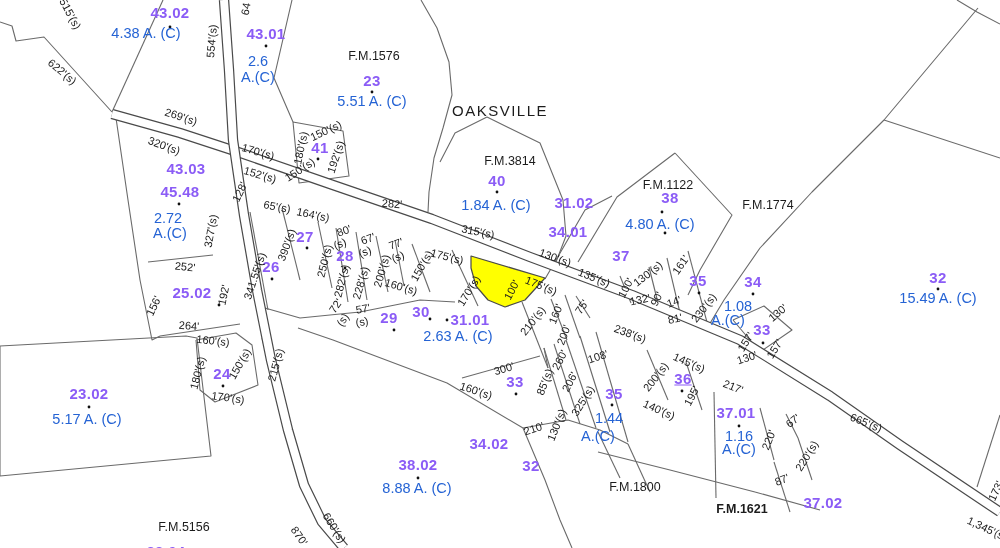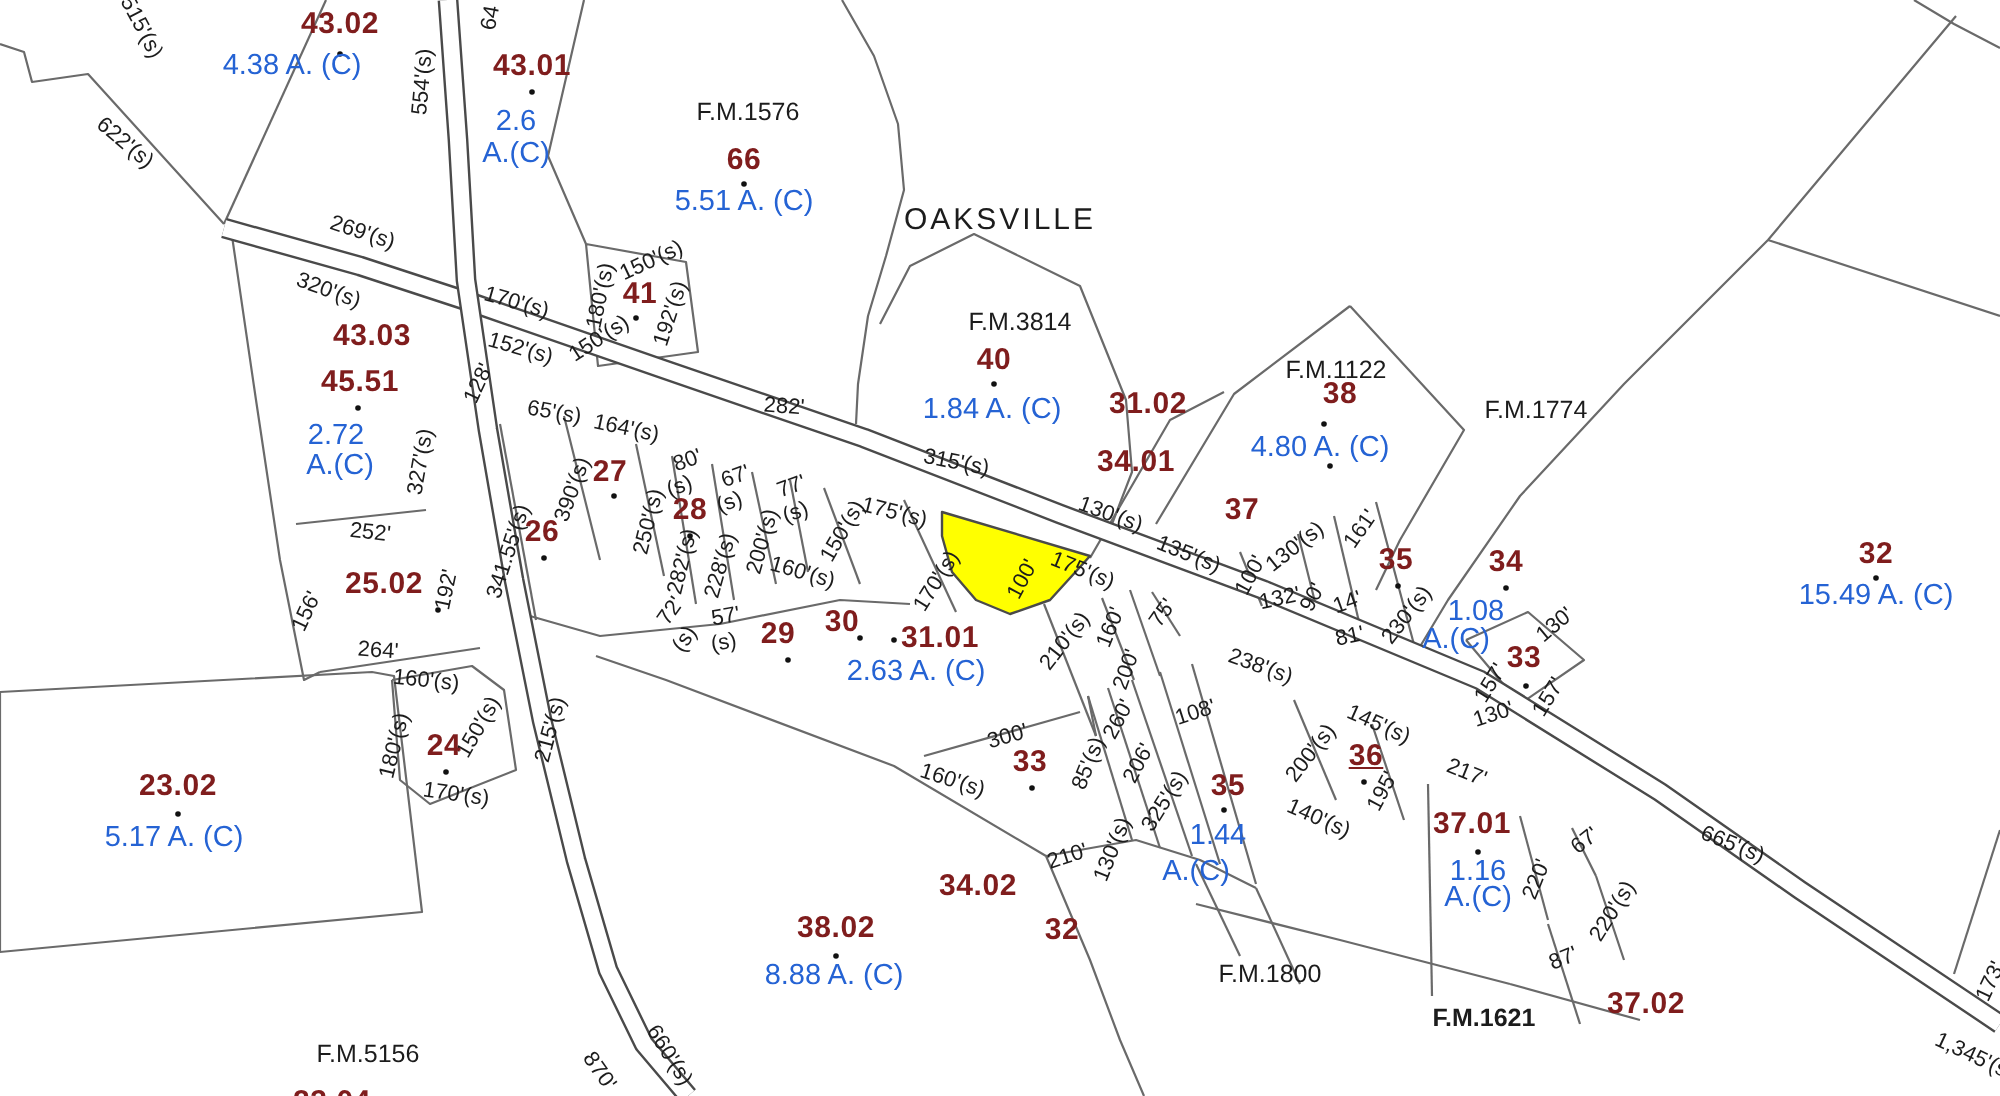--- a/index.html
+++ b/index.html
@@ -1,20 +1,20 @@
 <!DOCTYPE html>
 <html><head>
 <meta charset="utf-8">
 <style>
   html,body{margin:0;padding:0;background:#e8e8e8;}
   #map{position:relative;width:1000px;height:548px;background:#ffffff;overflow:hidden;
        font-family:"Liberation Sans",sans-serif;}
   #geom{position:absolute;left:0;top:0;}
   .lbl{position:absolute;white-space:nowrap;line-height:1;}
-  .lot{font-weight:bold;font-size:15px;color:#7f1d1d;letter-spacing:.3px;}
+  .lot{font-weight:bold;font-size:15px;color:#8b5cf6;letter-spacing:.3px;}
   .acre{font-size:14.5px;color:#2563d4;}
   .dim{font-size:11px;color:#1c1c1c;}
   .fm{font-size:12.5px;color:#1c1c1c;}
   .place{font-size:15px;color:#1c1c1c;letter-spacing:1.5px;}
 </style>
 </head>
 <body>
 
 <div id="map">
   <svg id="geom" width="1000" height="548" viewBox="0 0 1000 548">
@@ -121,34 +121,34 @@
       <div class="lbl dim" style="left: 70px; top: 14px; transform: translate(-50%, -50%) rotate(62deg);">515'(s)</div>
       <div class="lbl dim" style="left: 62px; top: 72px; transform: translate(-50%, -50%) rotate(40deg);">622'(s)</div>
       <div class="lbl lot" style="left: 170px; top: 12px; transform: translate(-50%, -50%) rotate(0deg);">43.02</div>
       <div class="lbl acre" style="left: 146px; top: 33px; transform: translate(-50%, -50%) rotate(0deg);">4.38 A. (C)</div>
       <div class="lbl dim" style="left: 212px; top: 41px; transform: translate(-50%, -50%) rotate(-85deg);">554'(s)</div>
       <div class="lbl dim" style="left: 246px; top: 9px; transform: translate(-50%, -50%) rotate(-80deg);">64</div>
       <div class="lbl lot" style="left: 266px; top: 33px; transform: translate(-50%, -50%) rotate(0deg);">43.01</div>
       <div class="lbl acre" style="left: 258px; top: 61px; transform: translate(-50%, -50%) rotate(0deg);">2.6</div>
       <div class="lbl acre" style="left: 258px; top: 77px; transform: translate(-50%, -50%) rotate(0deg);">A.(C)</div>
       <div class="lbl fm" style="left: 374px; top: 56px; transform: translate(-50%, -50%) rotate(0deg);">F.M.1576</div>
-      <div class="lbl lot" style="left: 372px; top: 80px; transform: translate(-50%, -50%) rotate(0deg);">66</div>
+      <div class="lbl lot" style="left: 372px; top: 80px; transform: translate(-50%, -50%) rotate(0deg);">23</div>
       <div class="lbl acre" style="left: 372px; top: 101px; transform: translate(-50%, -50%) rotate(0deg);">5.51 A. (C)</div>
       <div class="lbl place" style="left: 500px; top: 110px; transform: translate(-50%, -50%) rotate(0deg);">OAKSVILLE</div>
       <div class="lbl dim" style="left: 181px; top: 117px; transform: translate(-50%, -50%) rotate(18deg);">269'(s)</div>
       <div class="lbl dim" style="left: 164px; top: 146px; transform: translate(-50%, -50%) rotate(20deg);">320'(s)</div>
       <div class="lbl lot" style="left: 186px; top: 168px; transform: translate(-50%, -50%) rotate(0deg);">43.03</div>
       <div class="lbl dim" style="left: 258px; top: 152px; transform: translate(-50%, -50%) rotate(16deg);">170'(s)</div>
       <div class="lbl dim" style="left: 260px; top: 175px; transform: translate(-50%, -50%) rotate(16deg);">152'(s)</div>
       <div class="lbl dim" style="left: 326px; top: 131px; transform: translate(-50%, -50%) rotate(-25deg);">150'(s)</div>
       <div class="lbl dim" style="left: 301px; top: 148px; transform: translate(-50%, -50%) rotate(-78deg);">180'(s)</div>
       <div class="lbl lot" style="left: 320px; top: 147px; transform: translate(-50%, -50%) rotate(0deg);">41</div>
       <div class="lbl dim" style="left: 336px; top: 157px; transform: translate(-50%, -50%) rotate(-72deg);">192'(s)</div>
       <div class="lbl dim" style="left: 300px; top: 170px; transform: translate(-50%, -50%) rotate(-33deg);">150'(s)</div>
-      <div class="lbl lot" style="left: 180px; top: 191px; transform: translate(-50%, -50%) rotate(0deg);">45.51</div>
+      <div class="lbl lot" style="left: 180px; top: 191px; transform: translate(-50%, -50%) rotate(0deg);">45.48</div>
       <div class="lbl acre" style="left: 168px; top: 218px; transform: translate(-50%, -50%) rotate(0deg);">2.72</div>
       <div class="lbl acre" style="left: 170px; top: 233px; transform: translate(-50%, -50%) rotate(0deg);">A.(C)</div>
       <div class="lbl dim" style="left: 211px; top: 231px; transform: translate(-50%, -50%) rotate(-80deg);">327'(s)</div>
       <div class="lbl dim" style="left: 240px; top: 192px; transform: translate(-50%, -50%) rotate(-65deg);">128'</div>
       <div class="lbl dim" style="left: 277px; top: 207px; transform: translate(-50%, -50%) rotate(10deg);">65'(s)</div>
       <div class="lbl dim" style="left: 313px; top: 215px; transform: translate(-50%, -50%) rotate(12deg);">164'(s)</div>
       <div class="lbl dim" style="left: 392px; top: 204px; transform: translate(-50%, -50%) rotate(4deg);">282'</div>
       <div class="lbl fm" style="left: 510px; top: 161px; transform: translate(-50%, -50%) rotate(0deg);">F.M.3814</div>
       <div class="lbl lot" style="left: 497px; top: 180px; transform: translate(-50%, -50%) rotate(0deg);">40</div>
       <div class="lbl acre" style="left: 496px; top: 205px; transform: translate(-50%, -50%) rotate(0deg);">1.84 A. (C)</div>

